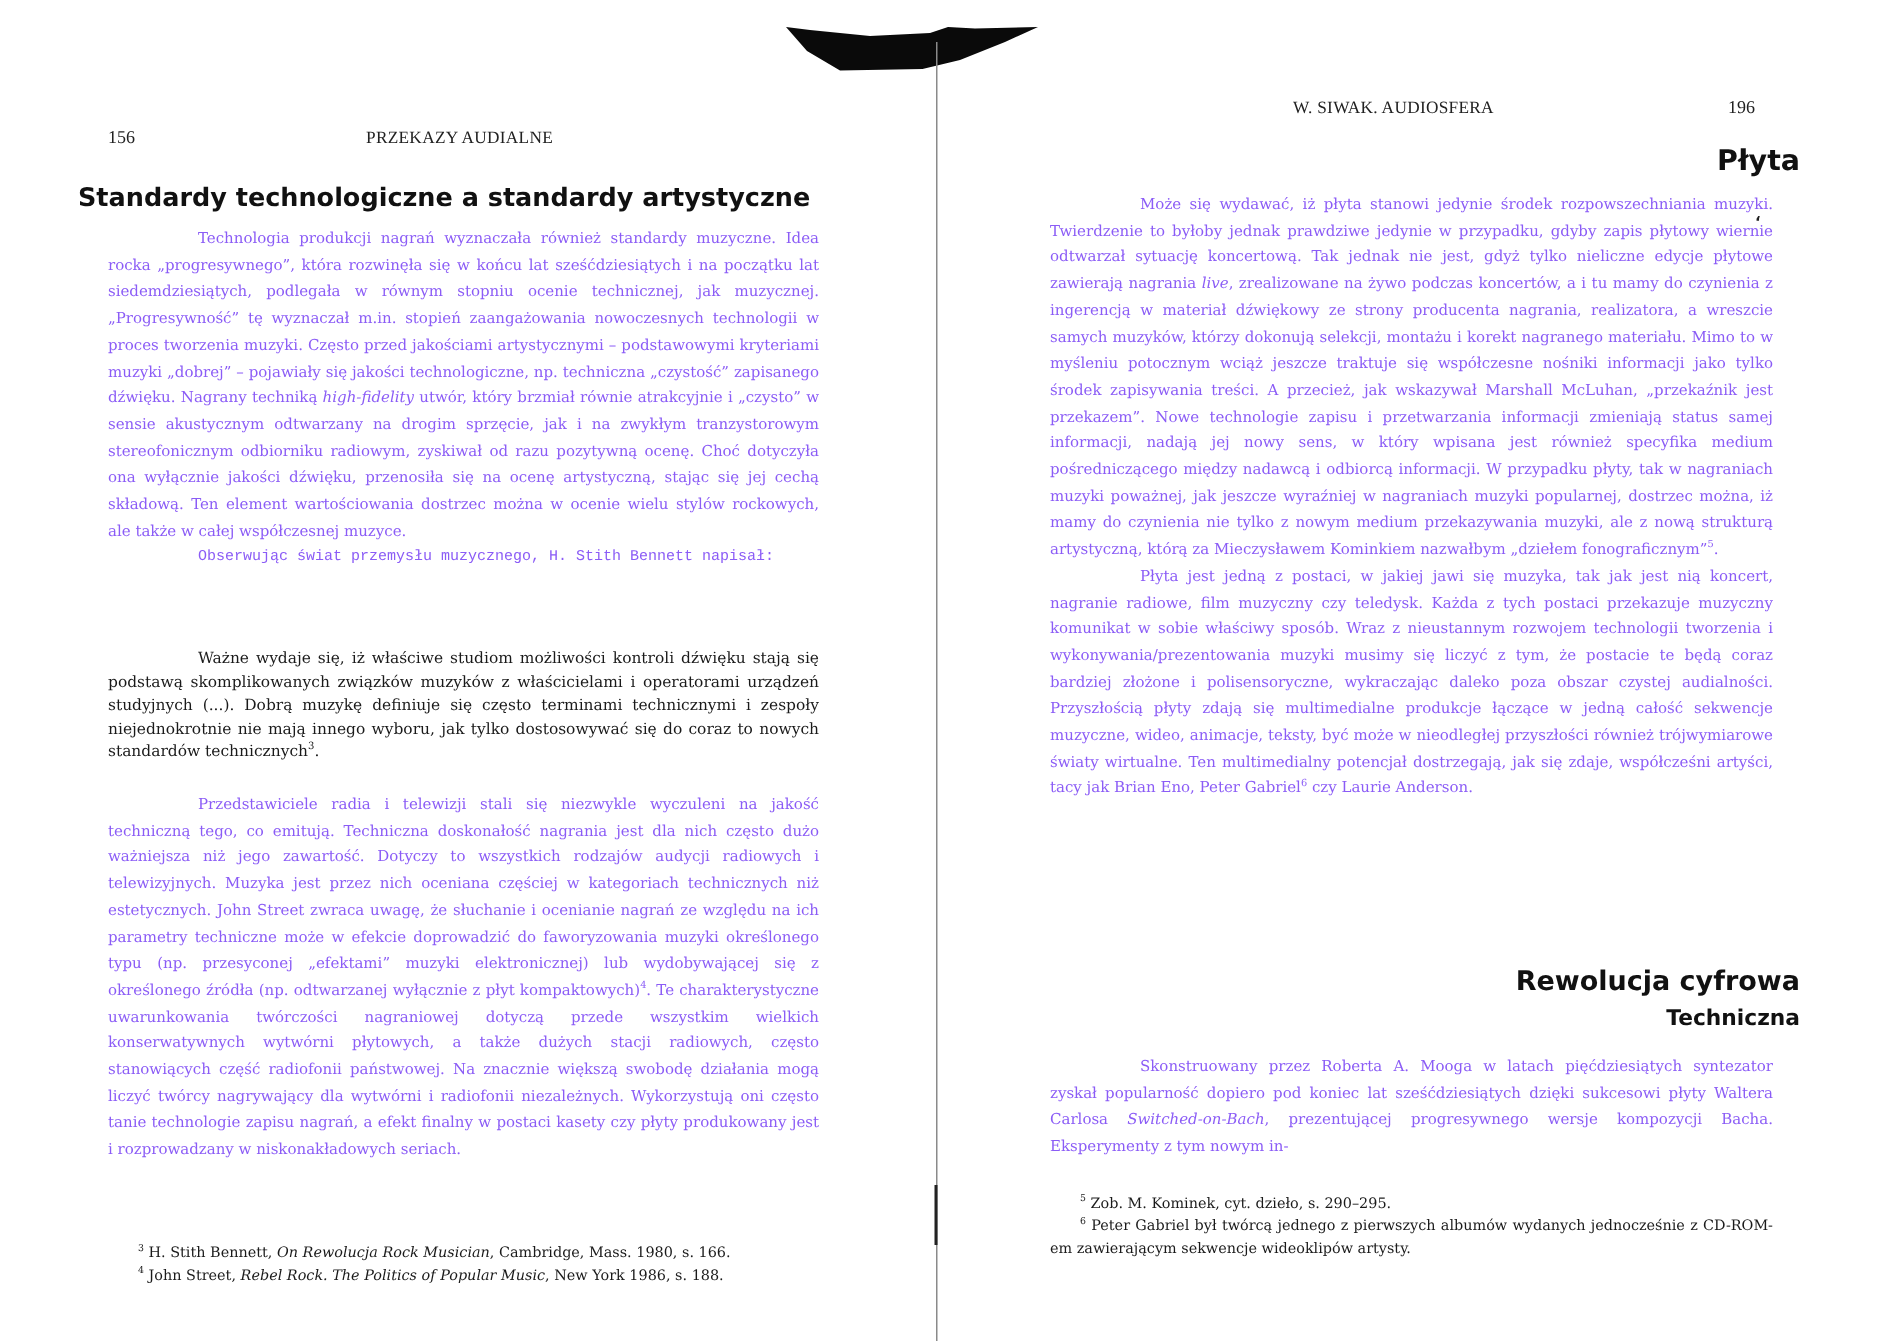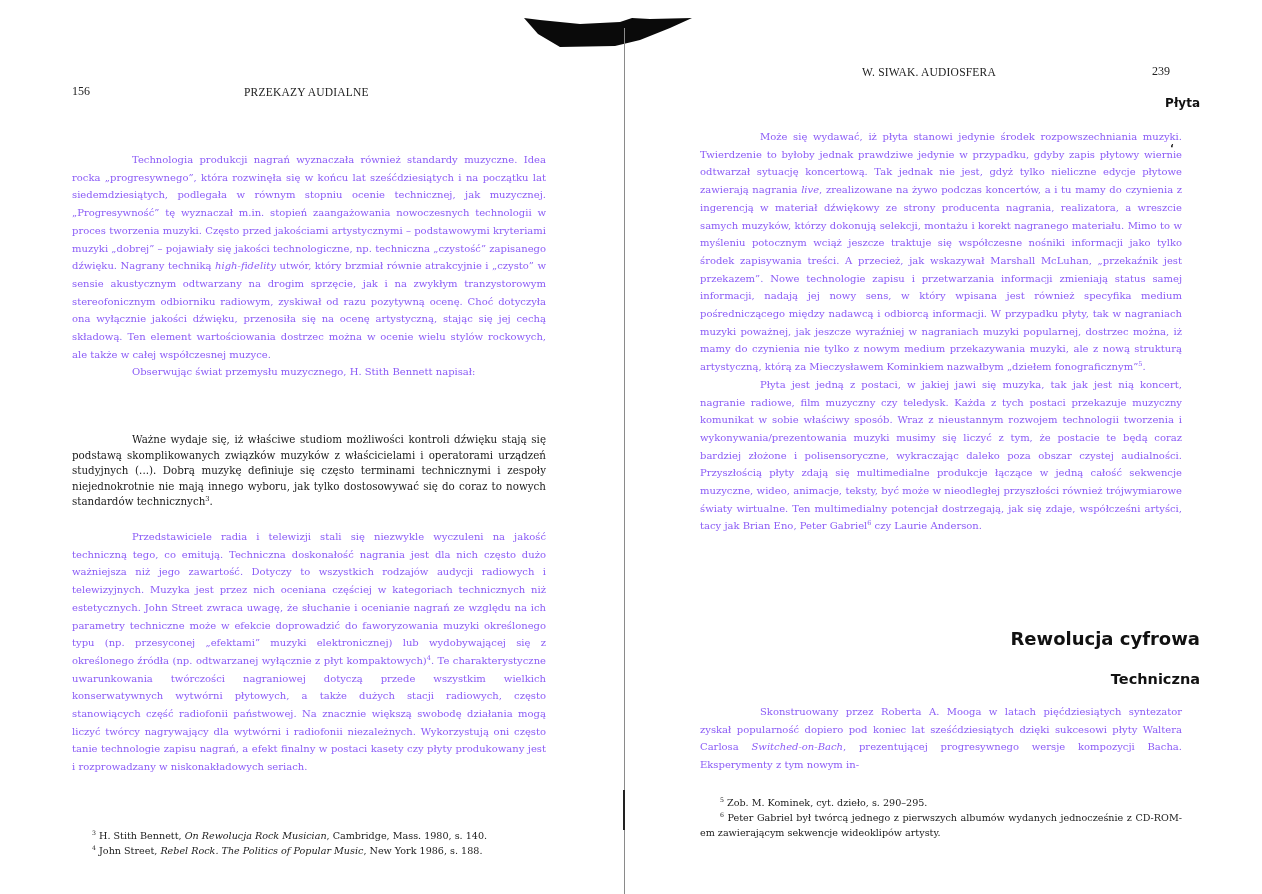--- a/index.html
+++ b/index.html
@@ -32,54 +32,55 @@
     <path d="M4 4 L20 6 L60 10 L100 8 L112 4 L130 5 L172 4 L150 14 L120 26 L95 32 L40 33 L18 20 Z" fill="#0a0a0a"></path>
   </svg>
 
   <div class="spine"></div>
   <div class="spine-dark"></div>
 
   <div class="page page-left">
     <span class="page-num" style="left:72px;">156</span>
     <span class="running-head" style="left:244px;">PRZEKAZY AUDIALNE</span>
 
+    <div class="h-main" style="left:52px; top:102px; font-size:17px;">Standardy technologiczne a standardy artystyczne</div>
 
     <div class="body-text" style="left:72px; top:131px; width:474px;">
       <p><span>Technologia produkcji nagrań wyznaczała również standardy muzyczne. Idea rocka „progresywnego”, która rozwinęła się w końcu lat sześćdziesiątych i na początku lat siedemdziesiątych, podlegała w równym stopniu ocenie technicznej, jak muzycznej. „Progresywność” tę wyznaczał m.in. stopień zaangażowania nowoczesnych technologii w proces tworzenia muzyki. Często przed jakościami artystycznymi – podstawowymi kryteriami muzyki „dobrej” – pojawiały się jakości technologiczne, np. techniczna „czystość” zapisanego dźwięku. Nagrany techniką </span><i>high-fidelity</i><span> utwór, który brzmiał równie atrakcyjnie i „czysto” w sensie akustycznym odtwarzany na drogim sprzęcie, jak i na zwykłym tranzystorowym stereofonicznym odbiorniku radiowym, zyskiwał od razu pozytywną ocenę. Choć dotyczyła ona wyłącznie jakości dźwięku, przenosiła się na ocenę artystyczną, stając się jej cechą składową. Ten element wartościowania dostrzec można w ocenie wielu stylów rockowych, ale także w całej współczesnej muzyce.</span></p>
-      <p style="text-align:left;"><span>Obserwując świat przemysłu muzycznego, H. Stith Bennett napisał:</span></p>
+      <p style="text-align:left;font-family:Liberation Mono, monospace;"><span>Obserwując świat przemysłu muzycznego, H. Stith Bennett napisał:</span></p>
     </div>
 
     <div class="quote" style="left:72px; top:412px; width:474px;">
       <p><span>Ważne wydaje się, iż właściwe studiom możliwości kontroli dźwięku stają się podstawą skomplikowanych związków muzyków z właścicielami i operatorami urządzeń studyjnych (...). Dobrą muzykę definiuje się często terminami technicznymi i zespoły niejednokrotnie nie mają innego wyboru, jak tylko dostosowywać się do coraz to nowych standardów technicznych</span><sup>3</sup><span>.</span></p>
     </div>
 
     <div class="body-text" style="left:72px; top:508px; width:474px;">
       <p><span>Przedstawiciele radia i telewizji stali się niezwykle wyczuleni na jakość techniczną tego, co emitują. Techniczna doskonałość nagrania jest dla nich często dużo ważniejsza niż jego zawartość. Dotyczy to wszystkich rodzajów audycji radiowych i telewizyjnych. Muzyka jest przez nich oceniana częściej w kategoriach technicznych niż estetycznych. John Street zwraca uwagę, że słuchanie i ocenianie nagrań ze względu na ich parametry techniczne może w efekcie doprowadzić do faworyzowania muzyki określonego typu (np. przesyconej „efektami” muzyki elektronicznej) lub wydobywającej się z określonego źródła (np. odtwarzanej wyłącznie z płyt kompaktowych)</span><sup>4</sup><span>. Te charakterystyczne uwarunkowania twórczości nagraniowej dotyczą przede wszystkim wielkich konserwatywnych wytwórni płytowych, a także dużych stacji radiowych, często stanowiących część radiofonii państwowej. Na znacznie większą swobodę działania mogą liczyć twórcy nagrywający dla wytwórni i radiofonii niezależnych. Wykorzystują oni często tanie technologie zapisu nagrań, a efekt finalny w postaci kasety czy płyty produkowany jest i rozprowadzany w niskonakładowych seriach.</span></p>
     </div>
 
     <div class="footnotes" style="left:92px; top:808px; width:470px;">
-      <p><sup>3</sup><span> H. Stith Bennett, </span><i>On Rewolucja Rock Musician</i><span>, Cambridge, Mass. 1980, s. 140.</span></p>
+      <p><sup>3</sup><span> H. Stith Bennett, </span><i>On Rewolucja Rock Musician</i><span>, Cambridge, Mass. 1980, s. 166.</span></p>
       <p><sup>4</sup><span> John Street, </span><i>Rebel Rock. The Politics of Popular Music</i><span>, New York 1986, s. 188.</span></p>
     </div>
   </div>
 
   <div class="page page-right">
     <span class="running-head" style="left:236px;">W. SIWAK. AUDIOSFERA</span>
-    <span class="page-num" style="left:526px;">239</span>
+    <span class="page-num" style="left:526px;">196</span>
 
-    <div class="h-main" style="right:62px; top:96px; font-size:12px;">Płyta</div>
+    <div class="h-main" style="right:62px; top:96px; font-size:19px;">Płyta</div>
 
     <span class="mark" style="left:544px; top:143px;">‘</span>
 
     <div class="body-text" style="left:74px; top:128px; width:482px;">
       <p><span>Może się wydawać, iż płyta stanowi jedynie środek rozpowszechniania muzyki. Twierdzenie to byłoby jednak prawdziwe jedynie w przypadku, gdyby zapis płytowy wiernie odtwarzał sytuację koncertową. Tak jednak nie jest, gdyż tylko nieliczne edycje płytowe zawierają nagrania </span><i>live</i><span>, zrealizowane na żywo podczas koncertów, a i tu mamy do czynienia z ingerencją w materiał dźwiękowy ze strony producenta nagrania, realizatora, a wreszcie samych muzyków, którzy dokonują selekcji, montażu i korekt nagranego materiału. Mimo to w myśleniu potocznym wciąż jeszcze traktuje się współczesne nośniki informacji jako tylko środek zapisywania treści. A przecież, jak wskazywał Marshall McLuhan, „przekaźnik jest przekazem”. Nowe technologie zapisu i przetwarzania informacji zmieniają status samej informacji, nadają jej nowy sens, w który wpisana jest również specyfika medium pośredniczącego między nadawcą i odbiorcą informacji. W przypadku płyty, tak w nagraniach muzyki poważnej, jak jeszcze wyraźniej w nagraniach muzyki popularnej, dostrzec można, iż mamy do czynienia nie tylko z nowym medium przekazywania muzyki, ale z nową strukturą artystyczną, którą za Mieczysławem Kominkiem nazwałbym „dziełem fonograficznym”</span><sup>5</sup><span>.</span></p>
       <p><span>Płyta jest jedną z postaci, w jakiej jawi się muzyka, tak jak jest nią koncert, nagranie radiowe, film muzyczny czy teledysk. Każda z tych postaci przekazuje muzyczny komunikat w sobie właściwy sposób. Wraz z nieustannym rozwojem technologii tworzenia i wykonywania/prezentowania muzyki musimy się liczyć z tym, że postacie te będą coraz bardziej złożone i polisensoryczne, wykraczając daleko poza obszar czystej audialności. Przyszłością płyty zdają się multimedialne produkcje łączące w jedną całość sekwencje muzyczne, wideo, animacje, teksty, być może w nieodległej przyszłości również trójwymiarowe światy wirtualne. Ten multimedialny potencjał dostrzegają, jak się zdaje, współcześni artyści, tacy jak Brian Eno, Peter Gabriel</span><sup>6</sup><span> czy Laurie Anderson.</span></p>
     </div>
 
-    <div class="h-main" style="right:62px; top:628px; font-size:18px;">Rewolucja cyfrowa</div>
+    <div class="h-main" style="right:62px; top:644px; font-size:18px;">Rewolucja cyfrowa</div>
     <div class="h-main" style="right:62px; top:671px; font-size:14.5px;">Techniczna</div>
 
     <div class="body-text" style="left:74px; top:703px; width:482px;">
       <p><span>Skonstruowany przez Roberta A. Mooga w latach pięćdziesiątych syntezator zyskał popularność dopiero pod koniec lat sześćdziesiątych dzięki sukcesowi płyty Waltera Carlosa </span><i>Switched-on-Bach</i><span>, prezentującej progresywnego wersje kompozycji Bacha. Eksperymenty z tym nowym in-</span></p>
     </div>
 
     <div class="footnotes" style="left:74px; top:795px; width:482px;">
       <p style="text-indent:20px;"><sup>5</sup><span> Zob. M. Kominek, cyt. dzieło, s. 290–295.</span></p>
       <p style="text-indent:20px; text-align:justify;"><sup>6</sup><span> Peter Gabriel był twórcą jednego z pierwszych albumów wydanych jednocześnie z CD-ROM-em zawierającym sekwencje wideoklipów artysty.</span></p>
     </div>

